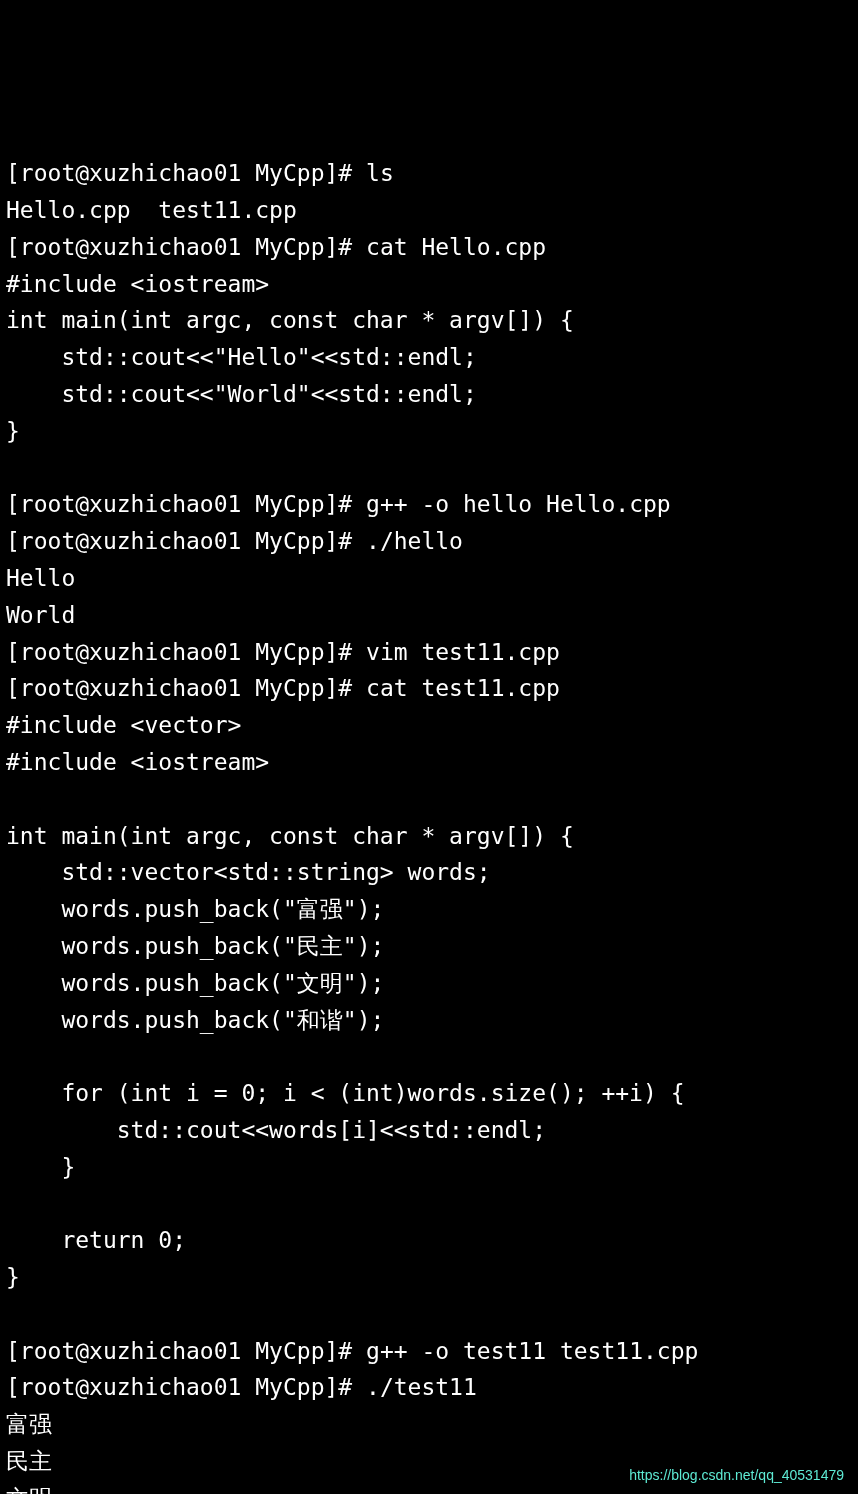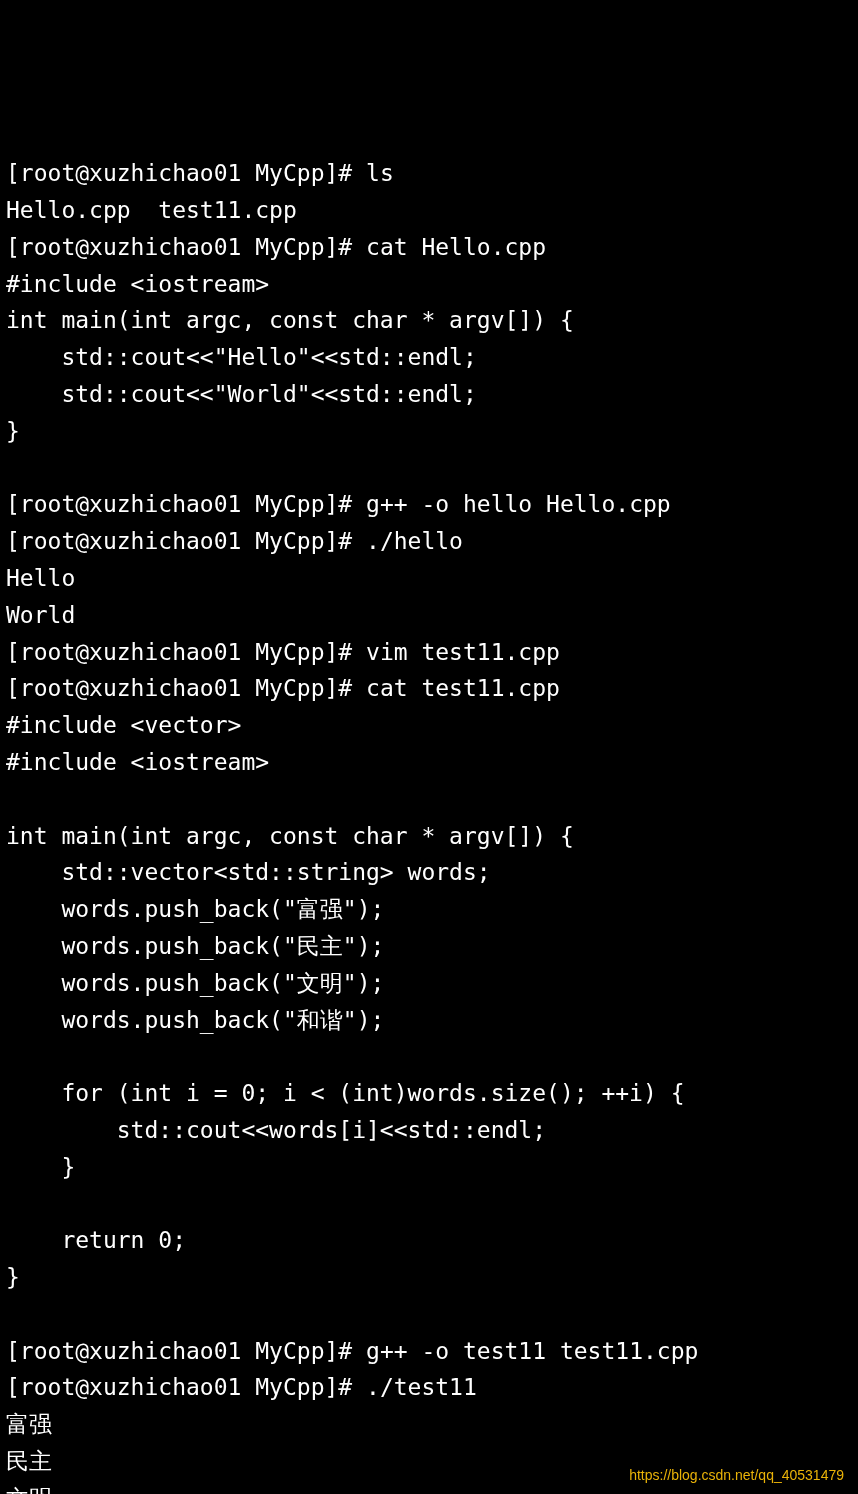--- a/index.html
+++ b/index.html
@@ -12,21 +12,21 @@
       padding: 8px 6px;
       white-space: pre;
       width: 858px;
       overflow: hidden;
     }
     .line { display: block; }
     .watermark {
       position: absolute;
       right: 14px;
       bottom: 8px;
-      color: #eab308;
+      color: #5eead4;
       font-size: 14px;
       font-family: Arial, sans-serif;
       white-space: nowrap;
     }
   </style>
 </head>
 <body>
 
 
 

